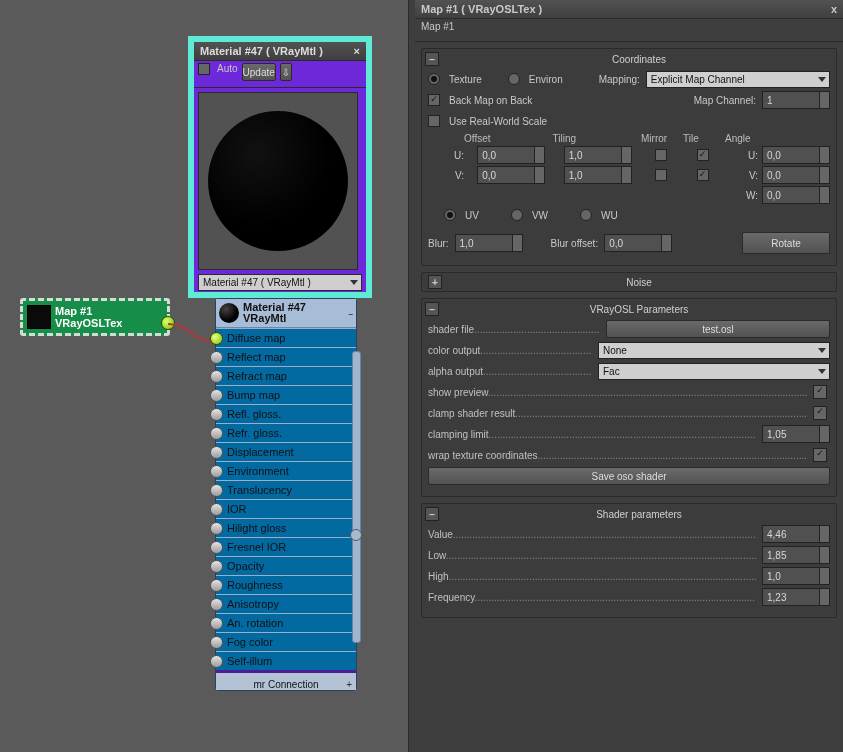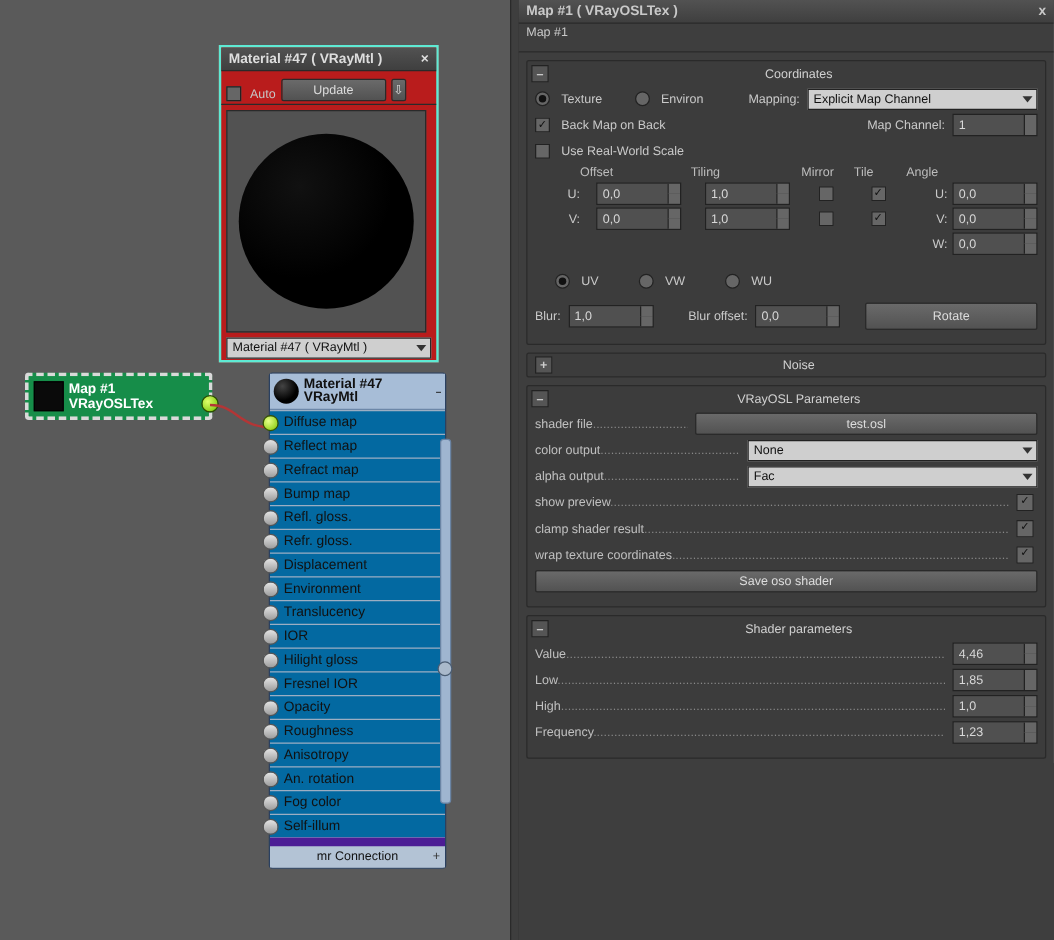--- a/index.html
+++ b/index.html
@@ -1,46 +1,46 @@
 <!DOCTYPE html>
 <html><head>
 <meta charset="utf-8">
 <style>
 html,body{margin:0;padding:0;background:#5a5a5a;font-family:Tahoma,Geneva,sans-serif;font-size:10px;color:#c6c6c6;width:843px;height:752px;overflow:hidden}
 .root{position:relative;width:843px;height:752px}
 .panel-sep{position:absolute;left:408px;top:0;width:6px;height:752px;background:#3e3e3e;border-left:1px solid #2a2a2a;border-right:1px solid #2a2a2a}
 
-.matpreview{position:absolute;left:175px;top:36px;width:172px;height:250px;background:#b91c1c;border:2px solid #5eead4}
+.matpreview{position:absolute;left:188px;top:36px;width:172px;height:250px;background:#6d28d9;border:6px solid #5eead4}
 .matpreview .titlebar{height:18px;background:linear-gradient(#525252,#3f3f3f);border-bottom:1px solid #2a2a2a;display:flex;align-items:center;padding:0 6px;color:#ddd;font-size:11px;font-weight:bold}
 .matpreview .close{margin-left:auto;font-weight:bold;cursor:default}
-.matpreview .toolbar{height:22px;display:flex;align-items:flex-end;padding:2px 4px;gap:4px;border-bottom:1px solid #2a2a2a}
+.matpreview .toolbar{height:22px;display:flex;align-items:flex-start;padding:2px 4px;gap:4px;border-bottom:1px solid #2a2a2a}
 .chk{display:inline-block;width:10px;height:10px;border:1px solid #222;background:#666;margin-right:3px;vertical-align:middle}
 .chk.checked::after{content:"✓";display:block;color:#111;font-size:9px;line-height:8px;text-align:center}
-.btn{display:inline-flex;align-items:center;justify-content:center;height:16px;padding:0 25px;background:linear-gradient(#6a6a6a,#525252);border:1px solid #2a2a2a;border-radius:2px;color:#ddd}
+.btn{display:inline-flex;align-items:center;justify-content:center;height:16px;padding:0 0;background:linear-gradient(#6a6a6a,#525252);border:1px solid #2a2a2a;border-radius:2px;color:#ddd}
 .swatch{position:relative;margin:4px;border:1px solid #2a2a2a;width:158px;height:176px;background:#525252;overflow:hidden}
 .sphere{position:absolute;width:140px;height:140px;border-radius:50%;background:radial-gradient(circle at 35% 30%, #111 0%, #000 55%, #000 100%);top:50%;left:50%;transform:translate(-50%,-50%)}
 .dropdown{margin:4px;border:1px solid #2a2a2a;background:#cfcfcf;color:#111;height:15px;display:flex;align-items:center;padding:0 14px 0 4px;position:relative}
 .dropdown::after{content:"";position:absolute;right:3px;top:5px;border-left:4px solid transparent;border-right:4px solid transparent;border-top:5px solid #333}
 
 .node{position:absolute;border:1px solid #111;border-radius:3px}
 .node-map{left:20px;top:298px;width:140px;background:#168d49;border:3px dashed #d9d9d9;padding:2px}
 .node-map .inner{display:flex;align-items:center;gap:4px;padding:2px}
 .node-map .iconbox{width:22px;height:22px;background:#0a0a0a;border:1px solid #000}
 .node-map .txt{color:#fff;font-weight:bold;font-size:11px;line-height:12px}
 .outport{position:absolute;right:-8px;top:48%;width:12px;height:12px;border-radius:50%;background:radial-gradient(circle at 35% 35%,#dfff6a,#6fbf00);border:1px solid #2b4d00}
 .node-mat{left:215px;top:298px;width:140px;background:#cdd9e8;border:1px solid #2a4060}
 .node-mat .head{display:flex;align-items:center;gap:4px;padding:3px;border-bottom:1px solid #6c87a8;background:#a7bdd7}
 .node-mat .hicon{width:20px;height:20px;border-radius:50%;background:radial-gradient(circle at 35% 30%, #444 0%, #000 60%)}
 .node-mat .htxt{color:#111;font-weight:bold;font-size:11px;line-height:11px}
 .node-mat .expand{margin-left:auto;font-size:8px;color:#222;font-weight:bold}
 .slotlist{background:#0369a1;max-height:352px;display:flex;flex-direction:column}
 .slot{display:flex;align-items:center;gap:4px;padding:0 4px;height:18px;border-top:1px solid #9baec3;color:#111;font-size:11px}
 .inport{width:11px;height:11px;border-radius:50%;background:linear-gradient(#e4e4e4,#9c9c9c);border:1px solid #555;margin-left:-10px}
 .inport.lit{background:radial-gradient(circle at 35% 35%,#e6ff87,#7ec400);border-color:#365200}
-.node-mat .foot{height:17px;border-top:7px solid #4c1d95;background:#b3c3d5;color:#111;display:flex;align-items:center;justify-content:center;font-size:10px;position:relative}
+.node-mat .foot{height:17px;border-top:3px solid #4c1d95;background:#b3c3d5;color:#111;display:flex;align-items:flex-end;justify-content:center;font-size:10px;position:relative}
 .node-mat .foot .plus{position:absolute;right:4px;font-size:10px;color:#333}
 .side-knob{position:absolute;right:-6px;top:230px;width:10px;height:10px;border-radius:50%;background:#aab9cb;border:1px solid #4a5c72}
 .side-rail{position:absolute;right:-5px;top:52px;width:7px;height:290px;background:#9fb5d0;border:1px solid #6a84a4;border-radius:3px}
 
 .wire{position:absolute;left:0;top:0;pointer-events:none}
 
 .rpane{position:absolute;left:415px;top:0;right:0;bottom:0;background:#3e3e3e;color:#c9c9c9}
 .rpane .titlebar{height:18px;background:linear-gradient(#525252,#3f3f3f);border-bottom:1px solid #2a2a2a;display:flex;align-items:center;padding:0 6px;font-size:11px;font-weight:bold}
 .rpane .titlebar .x{margin-left:auto;font-weight:bold}
 .bread{height:18px;border-bottom:1px solid #2a2a2a;padding:2px 6px;color:#c8c8c8;font-size:10px}
@@ -336,21 +336,21 @@
             <span>W:</span>
             <div class="spinner">
               <div class="val">0,0</div>
               <div class="arrows">
                 <div></div>
                 <div></div>
               </div>
             </div>
           </div>
       </div>
-      <div class="row" style="margin-top:12px">
+      <div class="row" style="margin-top:2px">
         <span style="width:10px"></span>
         <span class="radio checked"></span>
           <span>UV</span>
         <span style="width:20px"></span>
         <span class="radio"></span>
           <span>VW</span>
         <span style="width:20px"></span>
         <span class="radio"></span>
           <span>WU</span>
       </div>
@@ -407,20 +407,30 @@
       </div>
       <div class="row">
         <span class="dotlabel"><span>show preview</span></span>
         <span class="chk checked tailchk"></span>
       </div>
       <div class="row">
         <span class="dotlabel"><span>clamp shader result</span></span>
         <span class="chk checked tailchk"></span>
       </div>
       <div class="row">
+        <span class="dotlabel"><span>clamping limit</span></span>
+        <div class="spinner">
+            <div class="val">1,05</div>
+            <div class="arrows">
+              <div></div>
+              <div></div>
+            </div>
+          </div>
+      </div>
+      <div class="row">
         <span class="dotlabel"><span>wrap texture coordinates</span></span>
         <span class="chk checked tailchk"></span>
       </div>
       <div class="row" style="justify-content:flex-end">
         <span class="btn" style="width:100%;justify-content:center">Save oso shader</span>
       </div>
     </div>
 
     <div class="section">
       <div class="sec-title">

